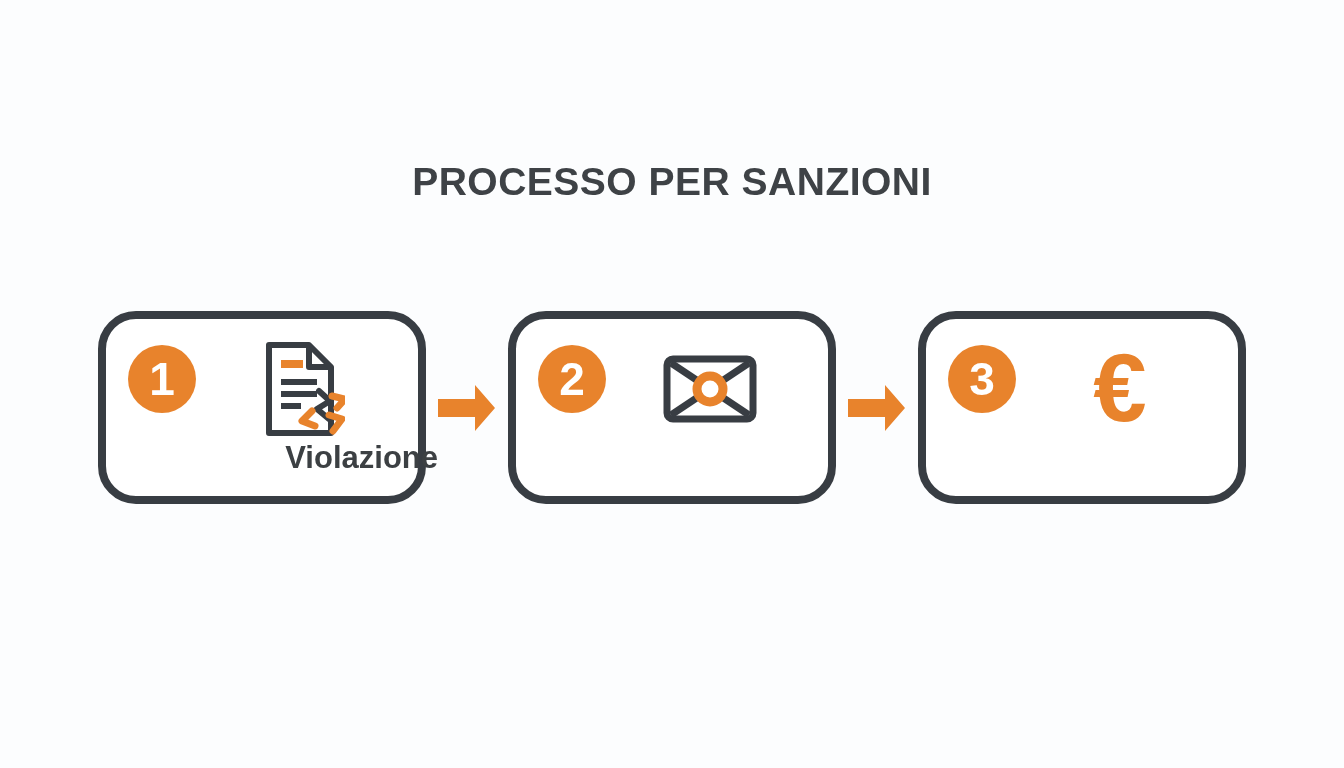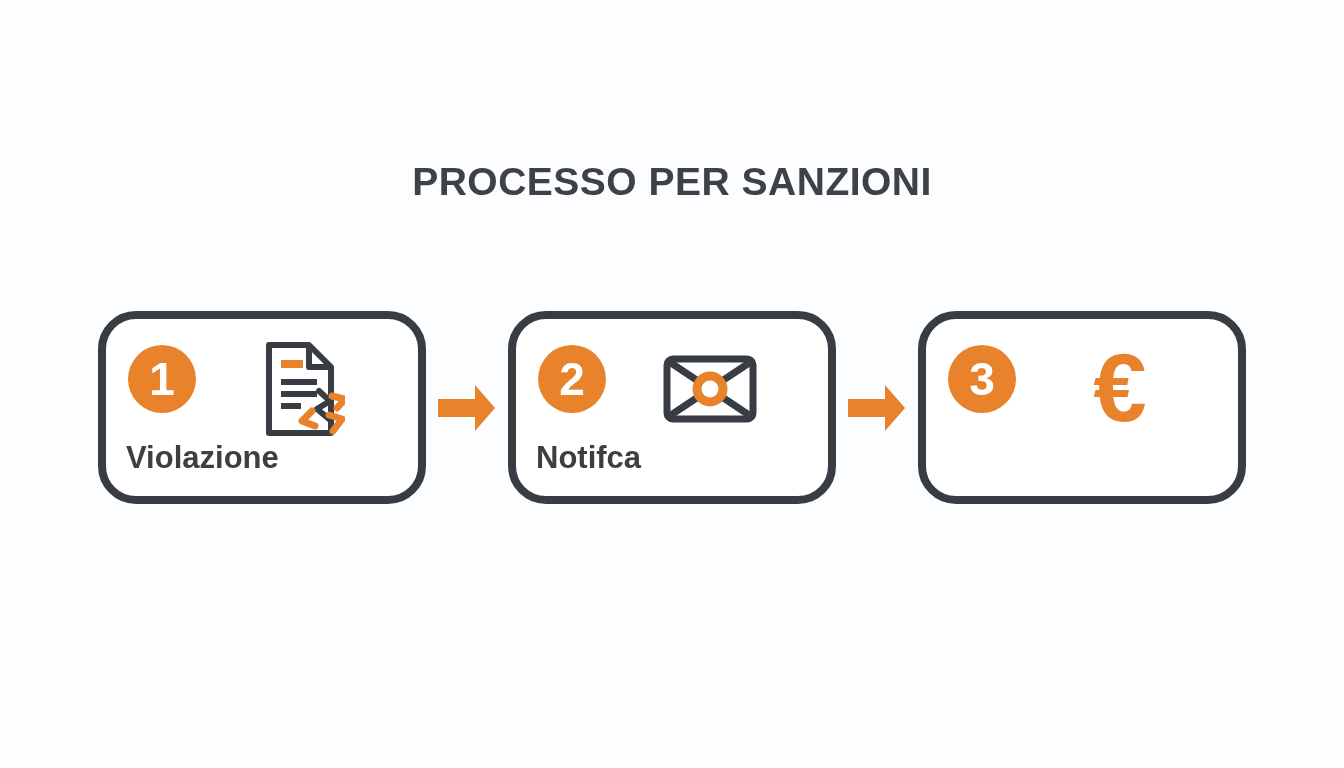--- a/index.html
+++ b/index.html
@@ -62,21 +62,21 @@
     display: flex;
     align-items: center;
     justify-content: center;
     transform: translateX(38px);
   }
   .step-label {
     position: absolute;
     bottom: 20px;
     left: 0;
     right: 0;
-    text-align: left;
+    text-align: right;
     transform: translateX(20px);
     font-size: 31px;
     font-weight: bold;
     color: #3c4043;
   }
   .arrow {
     flex: 0 0 auto;
     margin: 0 12px;
     display: flex;
     align-items: center;
@@ -128,21 +128,20 @@
     <div class="icon-zone">
       <span>
         <svg width="96" height="70" viewBox="0 0 96 70" fill="none">
           <rect x="5" y="5" width="86" height="60" rx="6" fill="#ffffff" stroke="#383d43" stroke-width="7"></rect>
           <line x1="9" y1="9" x2="87" y2="61" stroke="#383d43" stroke-width="7"></line>
           <line x1="87" y1="9" x2="9" y2="61" stroke="#383d43" stroke-width="7"></line>
           <circle cx="48" cy="35" r="13" fill="#ffffff" stroke="#e8832c" stroke-width="9"></circle>
         </svg>
       </span>
     </div>
-    <div class="step-label">Notifca</div>
   </div>
 
   <div class="arrow">
     <svg width="58" height="48" viewBox="0 0 58 48">
       <polygon points="0,15 37,15 37,1 57,24 37,47 37,33 0,33" fill="#e8832c"></polygon>
     </svg>
   </div>
 
   <div class="step-box">
     <div class="badge">3</div>

